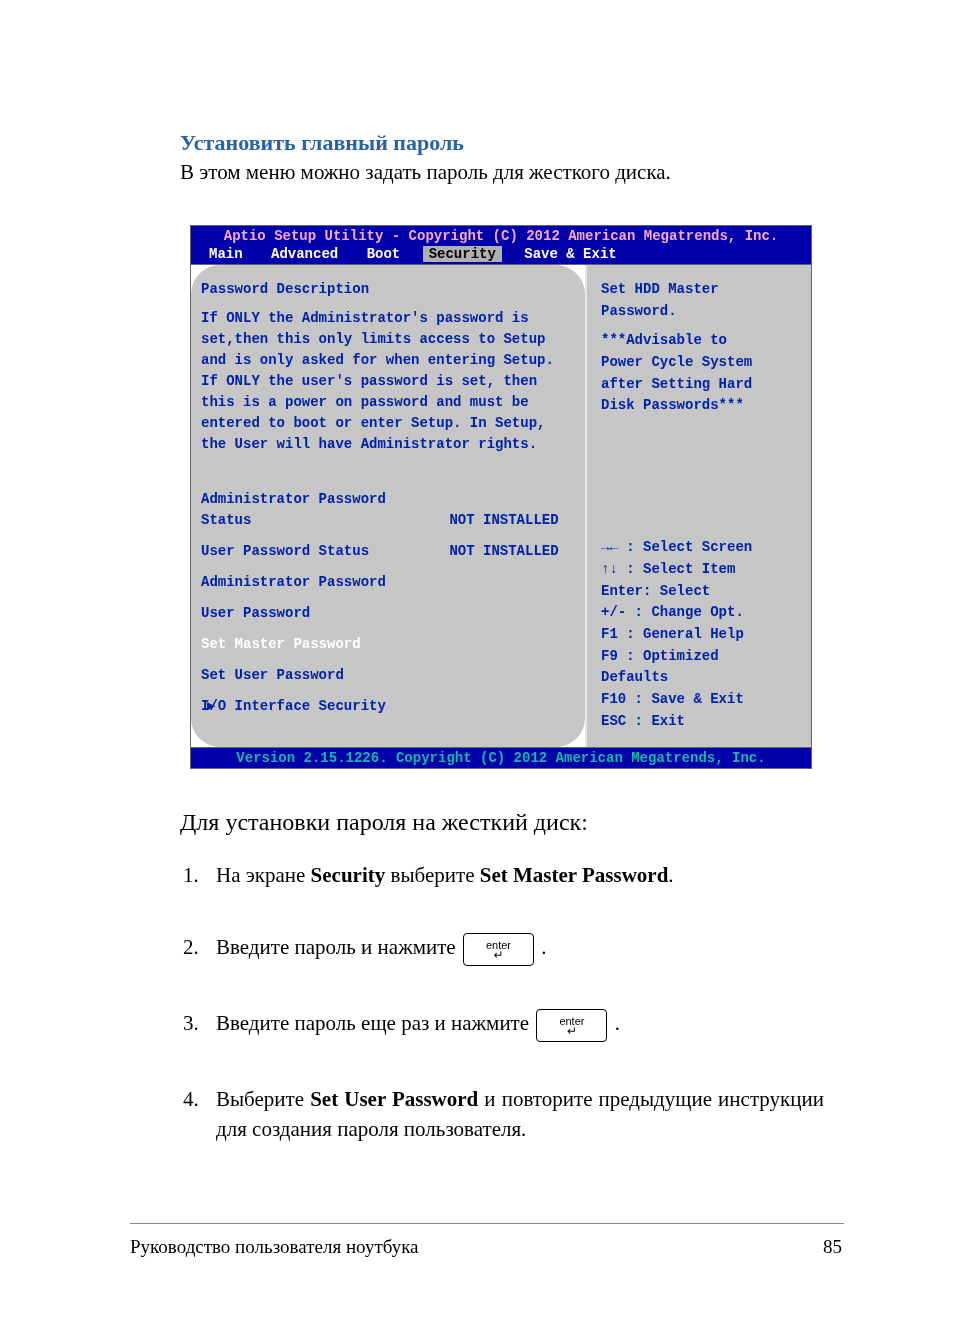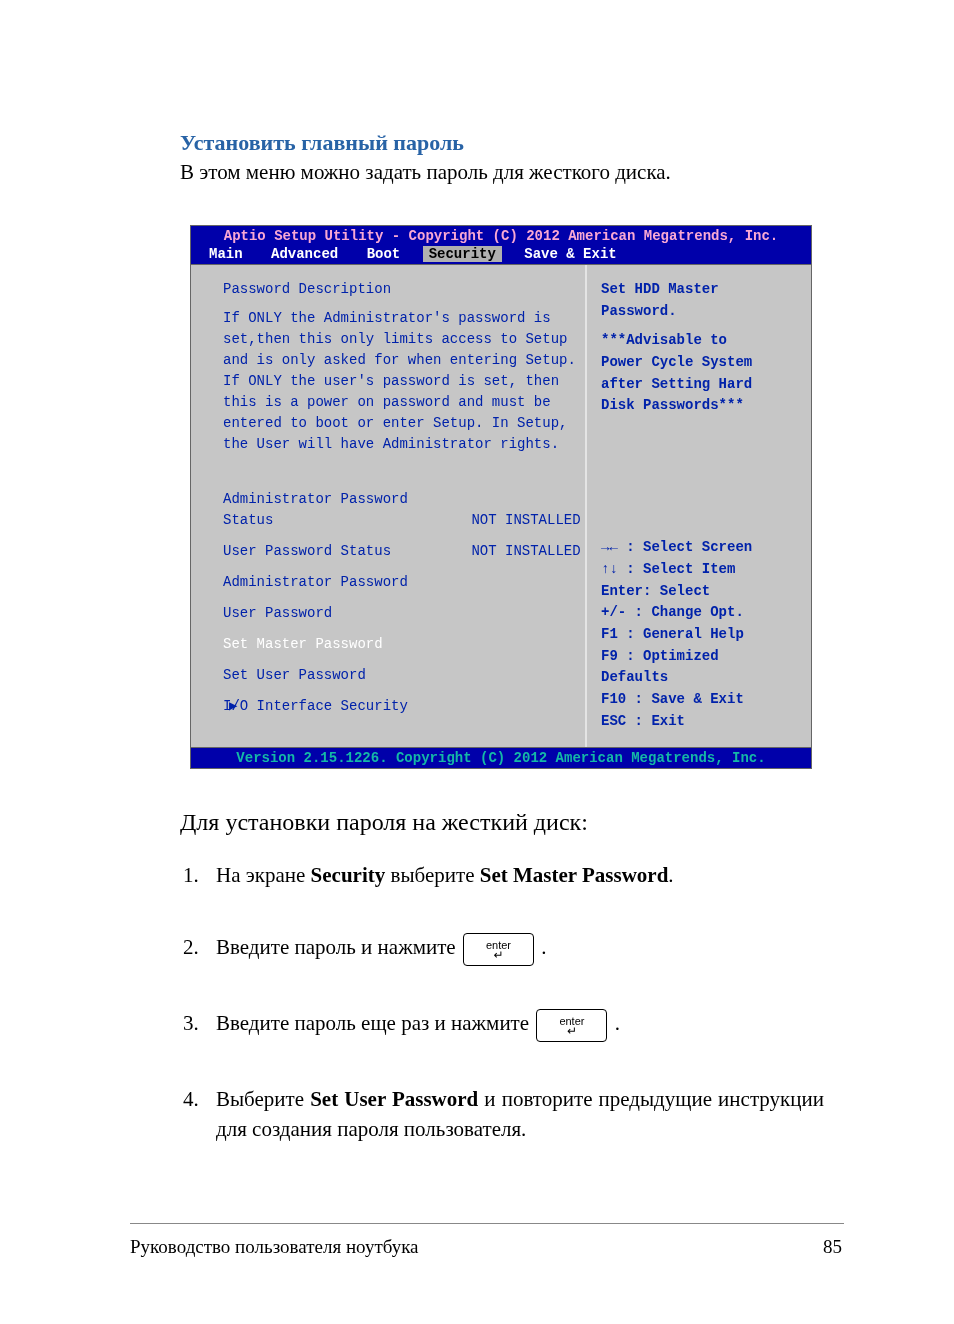--- a/index.html
+++ b/index.html
@@ -56,25 +56,26 @@
     background: #b0b0b0;
     color: #000;
   }
   .bios-body {
     display: flex;
     border-top: 1px solid #666;
   }
   .bios-left {
     flex: 1 1 auto;
     background: #c6c6c6;
-    padding: 14px 0 30px 32px;
+    padding: 14px 0 30px 10px;
     color: #000;
-    font-weight: normal;
+    font-weight: bold;
     line-height: 1.5;
     position: relative;
+    border-radius: 29px;
   }
   .bios-right {
     width: 200px;
     background: #c6c6c6;
     border-left: 2px solid #e4e4e4;
     padding: 14px 10px 10px 14px;
     color: #0022aa;
     font-weight: bold;
     line-height: 1.55;
   }

